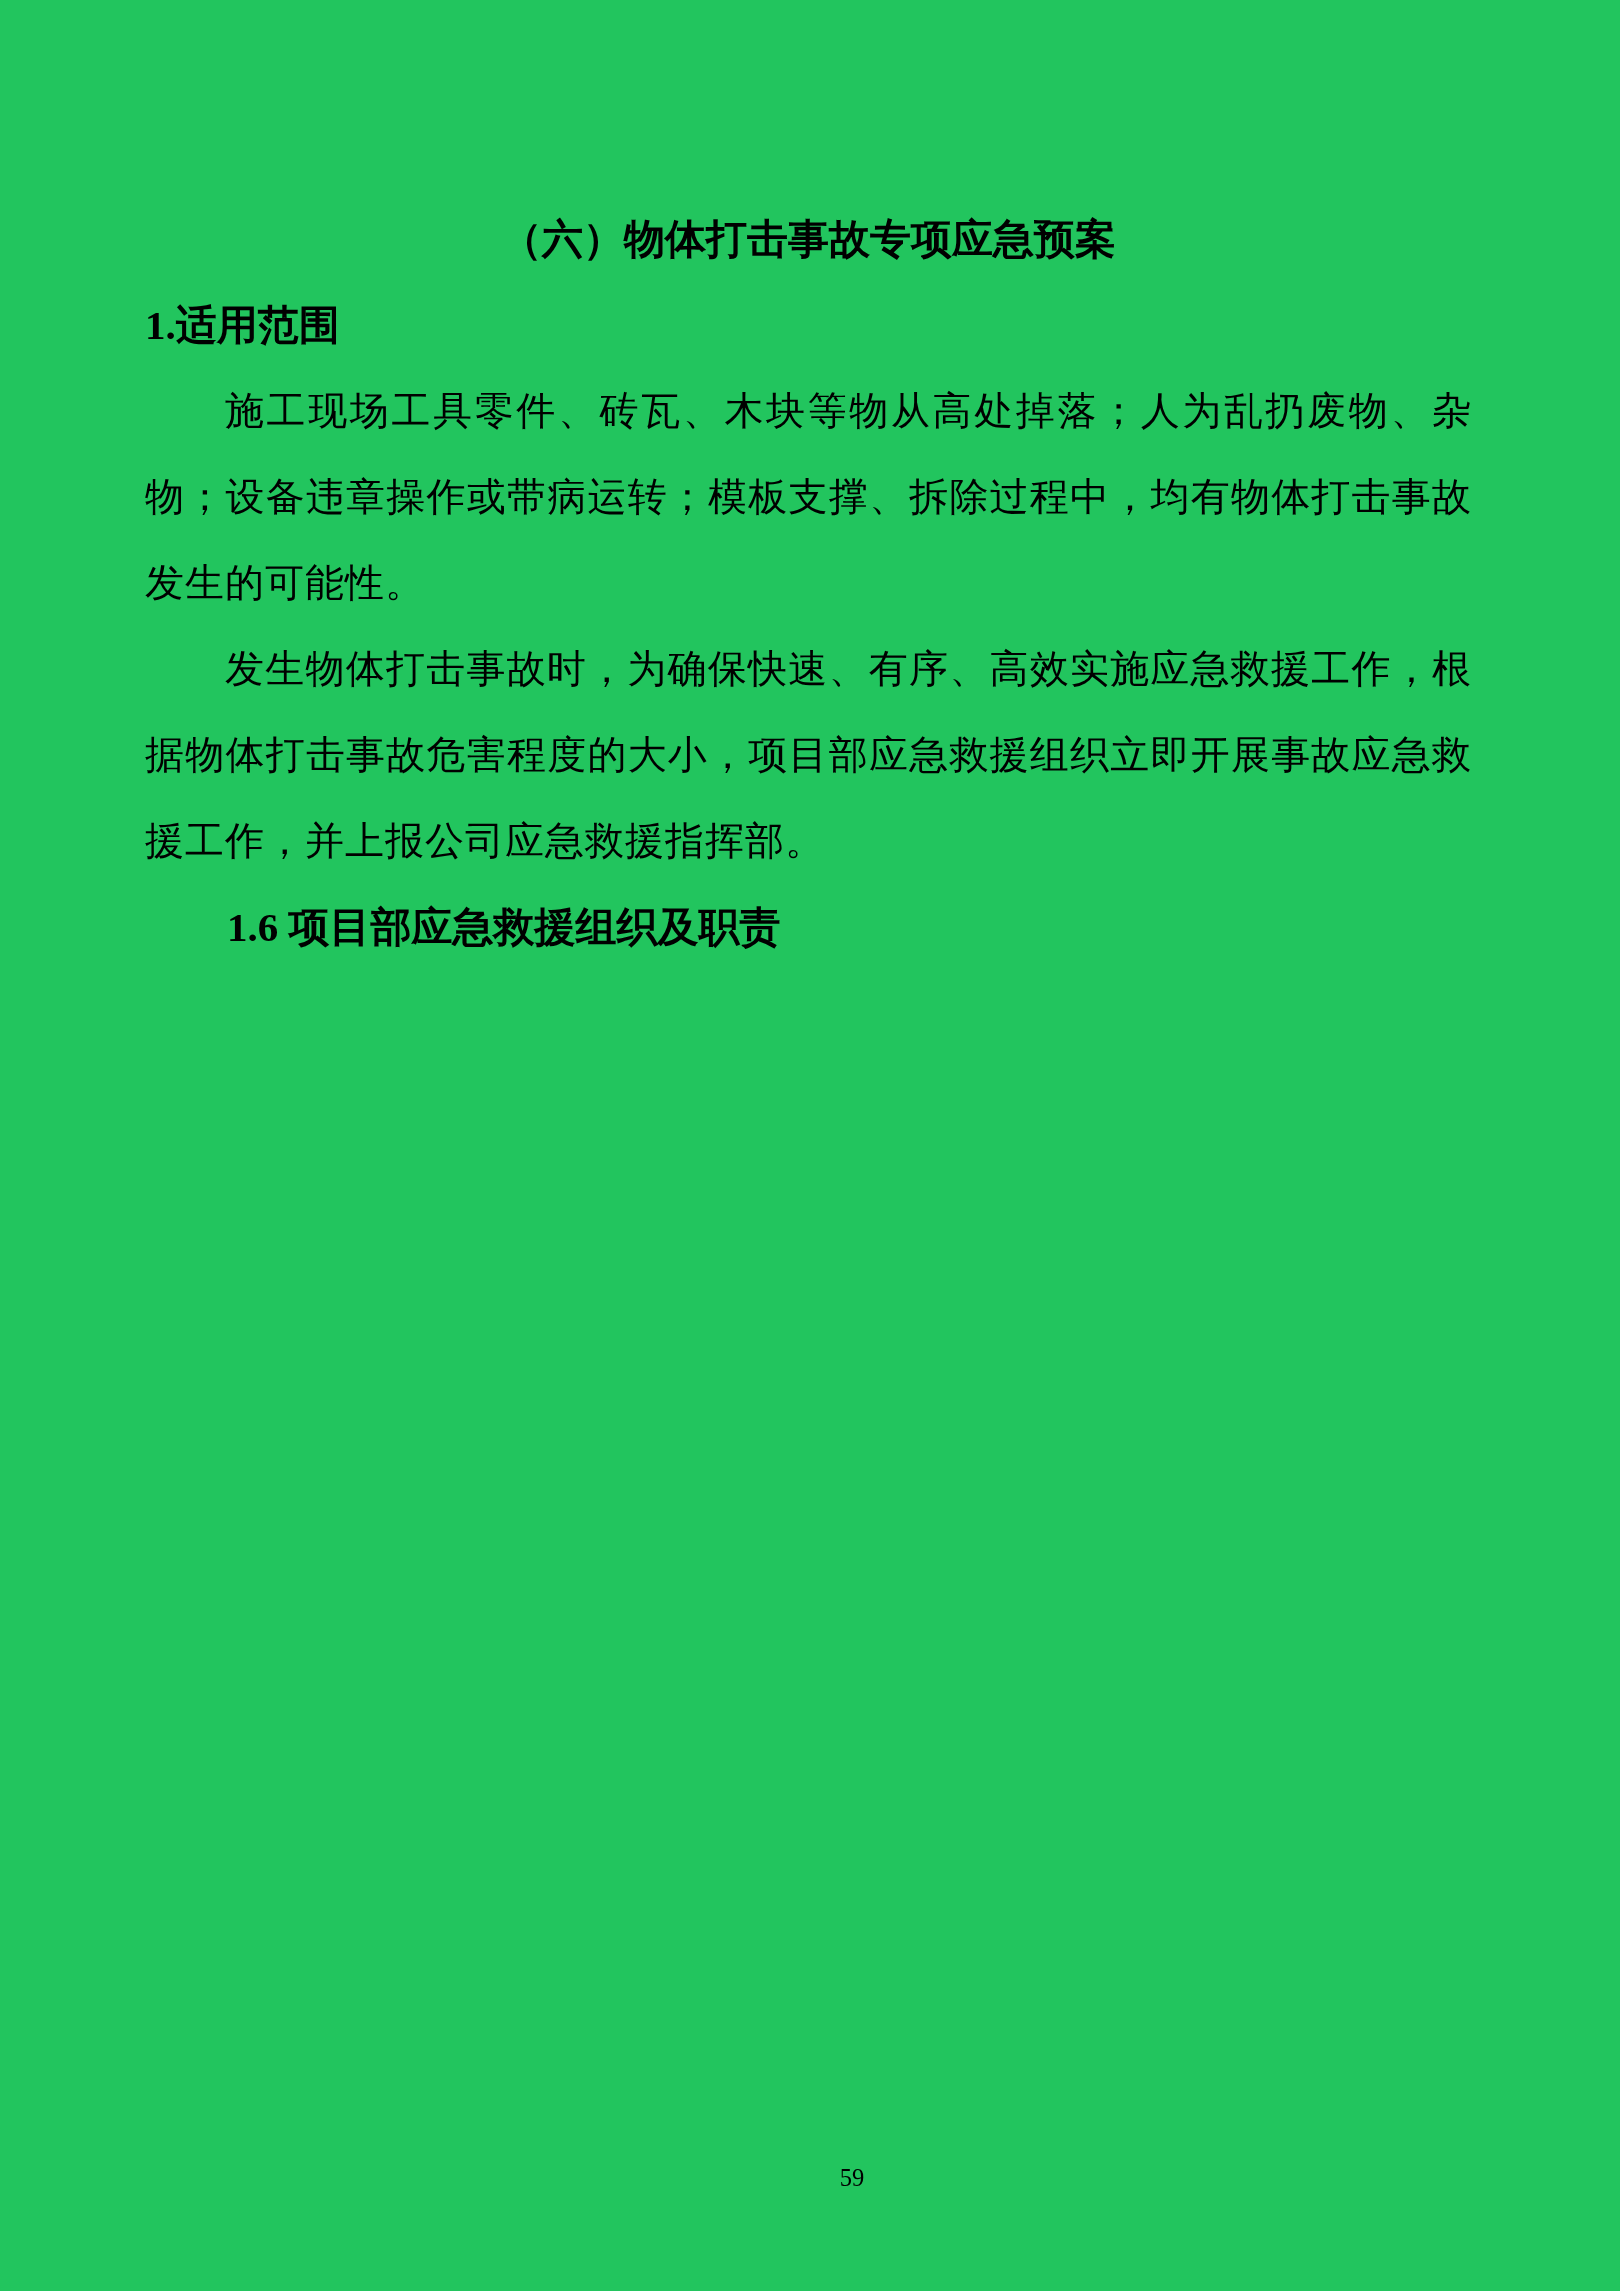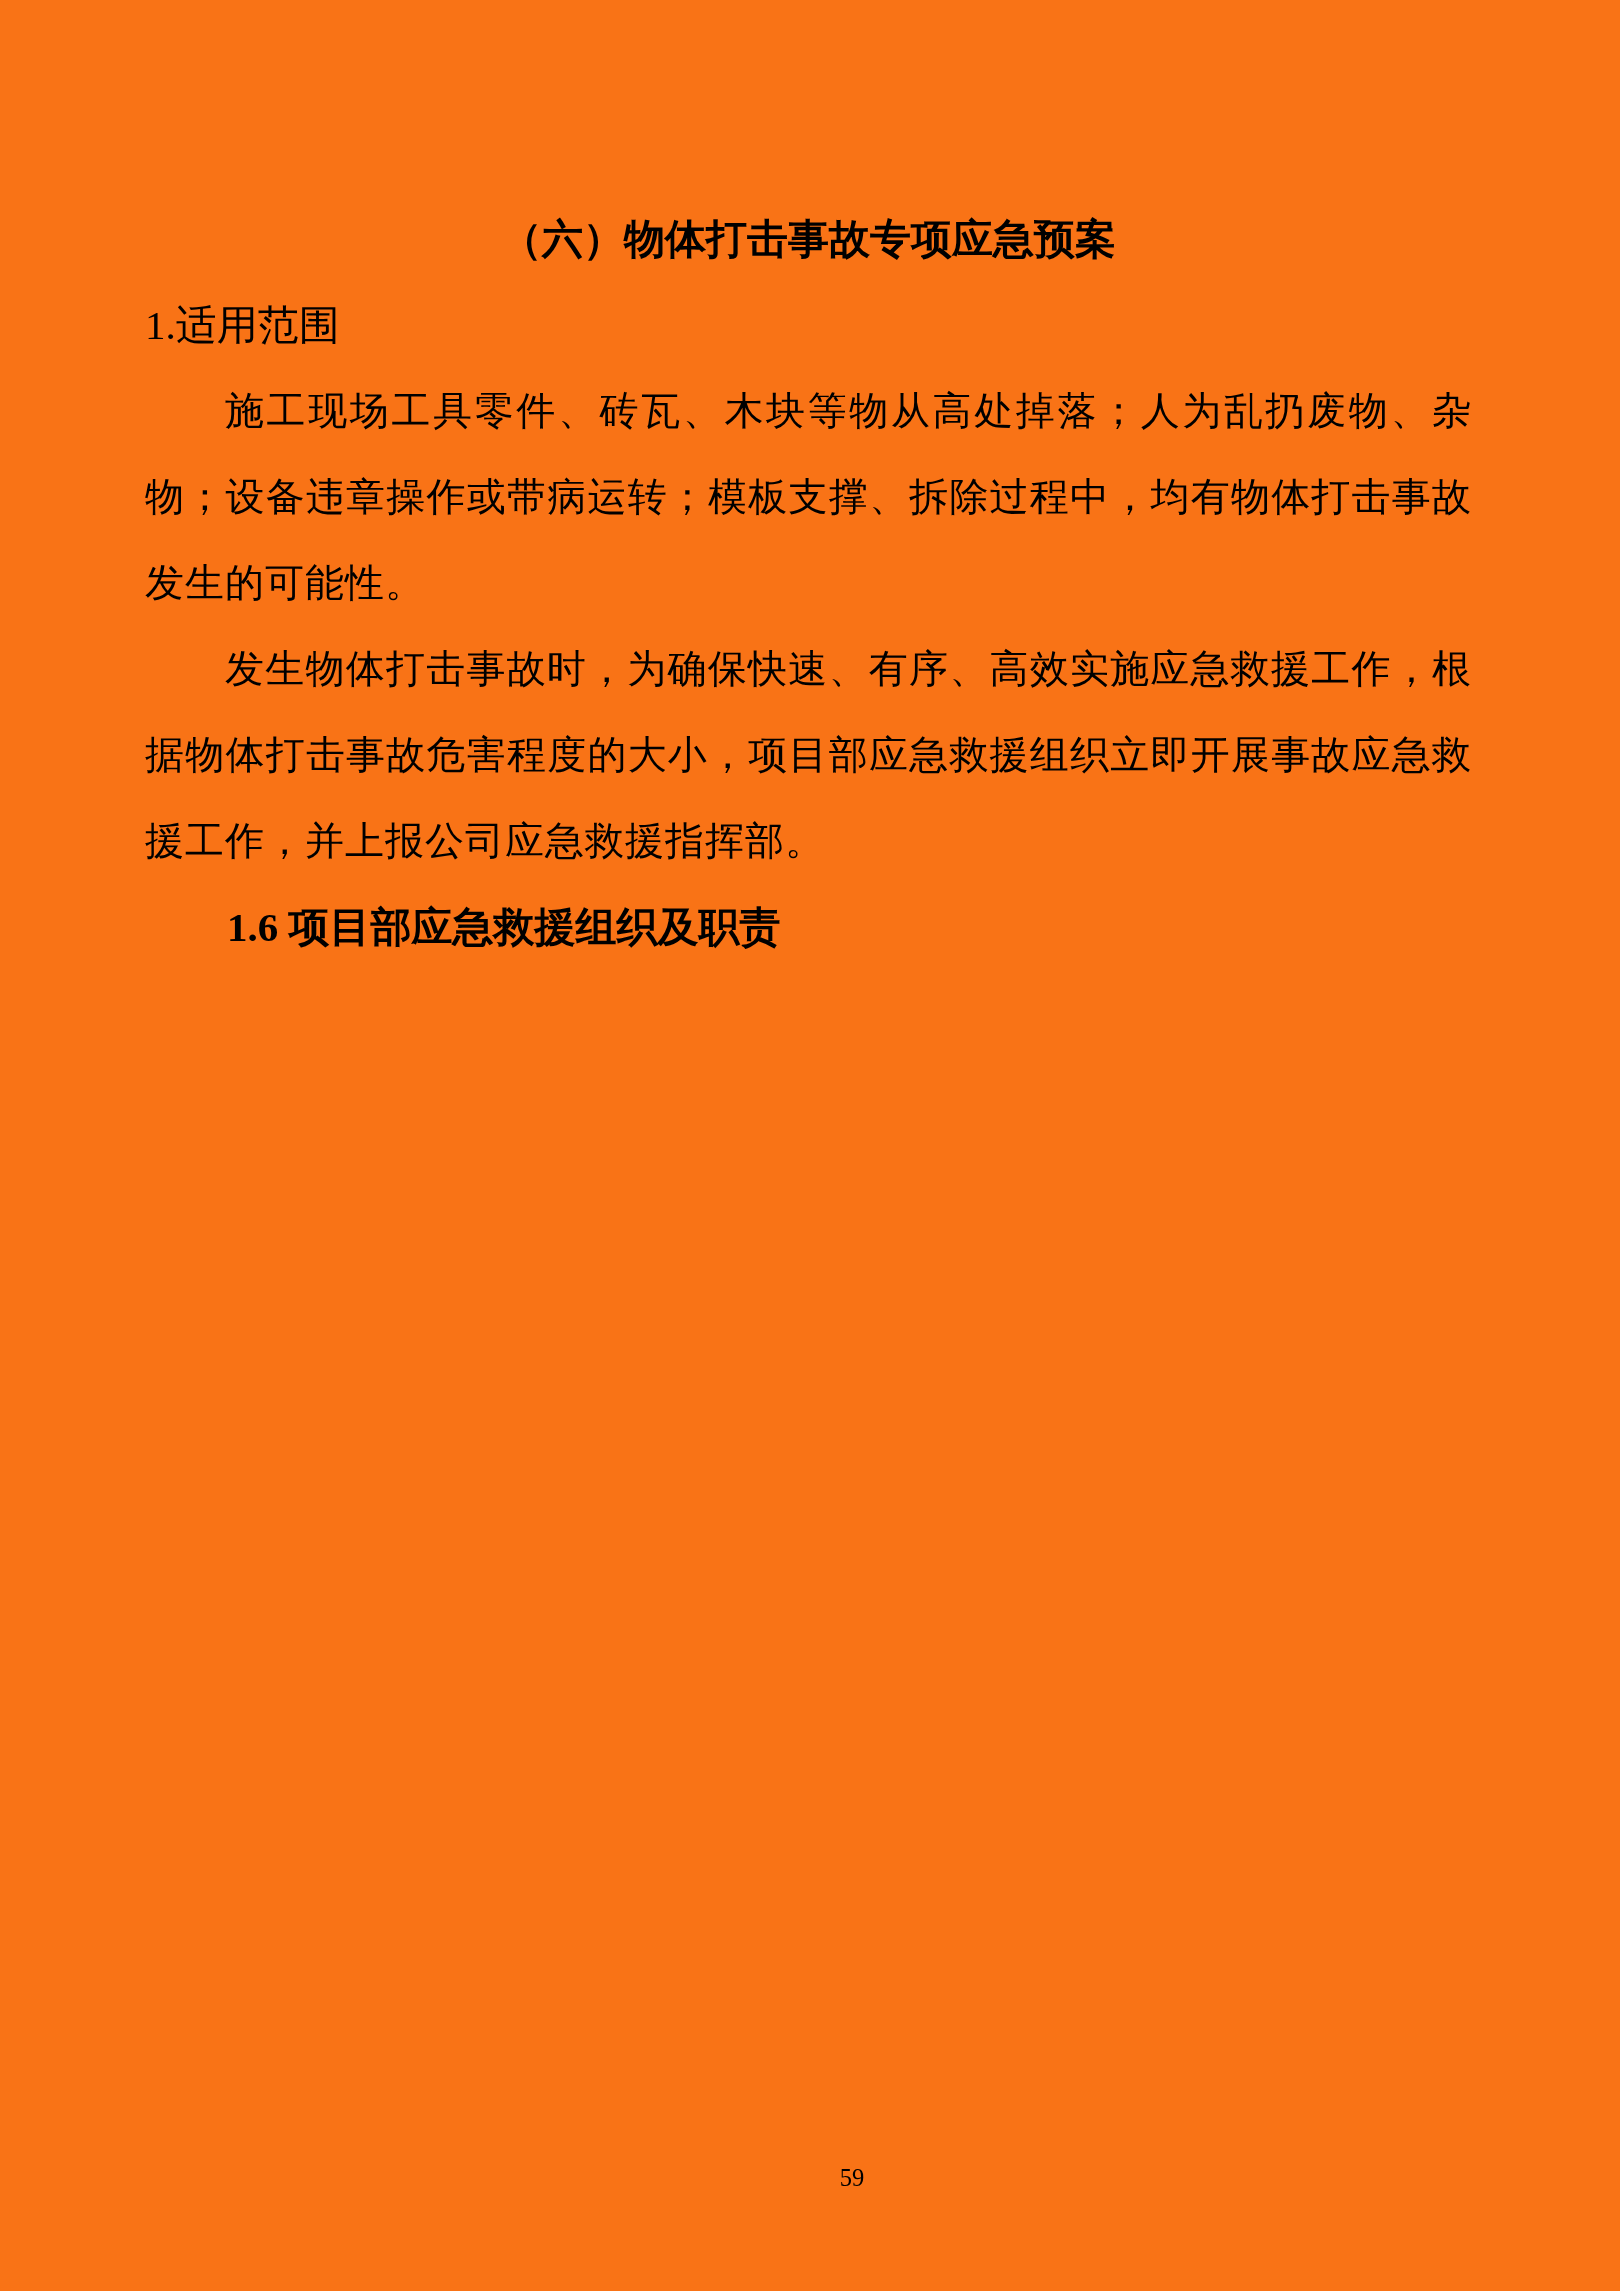--- a/index.html
+++ b/index.html
@@ -4,41 +4,41 @@
   <style>
     html, body {
       margin: 0;
       padding: 0;
       background: #ffffff;
     }
     .page {
       position: relative;
       width: 1620px;
       height: 2292px;
-      background: #f97316;
+      background: #22c55e;
       color: #000000;
       font-family: "Liberation Serif", "DejaVu Serif", serif;
       overflow: hidden;
     }
     .content {
       position: absolute;
       left: 145px;
       top: 196px;
       width: 1327px;
     }
     .doc-title {
       font-size: 41px;
       font-weight: bold;
       text-align: center;
       line-height: 86px;
       white-space: nowrap;
     }
     .h1 {
       font-size: 41px;
-      font-weight: normal;
+      font-weight: bold;
       line-height: 86px;
       text-align: left;
     }
     .h2 {
       font-size: 41px;
       font-weight: bold;
       line-height: 86px;
       text-indent: 82px;
       text-align: left;
     }

